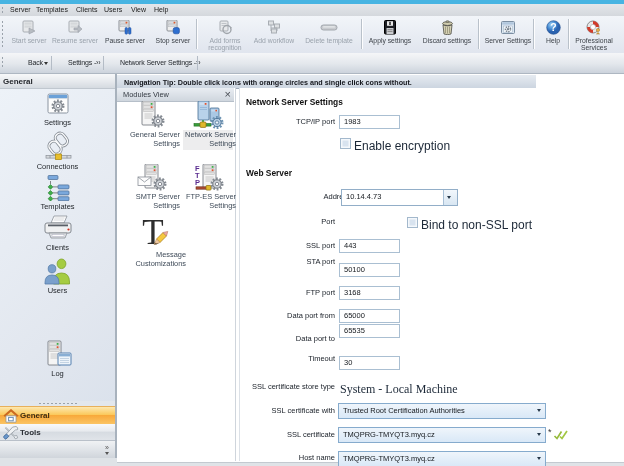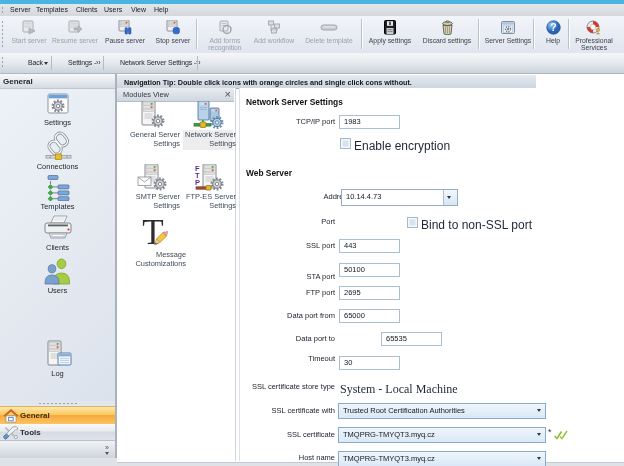--- a/index.html
+++ b/index.html
@@ -414,28 +414,28 @@
    <span class="cbbtn">
         <span class="arrow" style="left:3px;top:6px;"></span>
       </span>
     </div>
  <div class="flabel" style="left:0;top:129px;">Port</div>
  <div class="finput" style="top:127px;margin-top:24px;">81</div>
  <div class="chk" style="left:167px;top:129px;"></div>
  <div class="chklbl" style="left:181px;top:130px;">Bind to non-SSL port</div>
  <div class="flabel" style="left:0;top:153px;">SSL port</div>
  <div class="finput" style="top:151px;">443</div>
- <div class="flabel" style="left:0;top:184px;">STA port</div>
+ <div class="flabel" style="left:0;top:169px;">STA port</div>
  <div class="finput" style="top:175px;">50100</div>
  <div class="flabel" style="left:0;top:200px;">FTP port</div>
- <div class="finput" style="top:198px;">2695</div>
+ <div class="finput" style="top:198px;">3168</div>
  <div class="flabel" style="left:0;top:223px;">Data port from</div>
  <div class="finput" style="top:221px;">65000</div>
  <div class="flabel" style="left:0;top:246px;">Data port to</div>
- <div class="finput" style="top:244px;margin-left:42px;">65535</div>
+ <div class="finput" style="top:236px;">65535</div>
  <div class="flabel" style="left:0;top:266px;">Timeout</div>
  <div class="finput" style="top:268px;">30</div>
  <div class="flabel" style="left:0;top:294px;">SSL certificate store type</div>
  <div class="chklbl" style="left:100px;top:294px;font-family:Liberation Serif, serif;">System - Local Machine</div>
  <div class="flabel" style="left:0;top:318px;">SSL certificate with</div>
  <div class="fdrop" style="top:315px;">
       <span class="cbtext">Trusted Root Certification Authorities</span>
    <span class="arrow" style="right:4px;top:5px;"></span>
     </div>
  <div class="flabel" style="left:0;top:342px;">SSL certificate</div>

